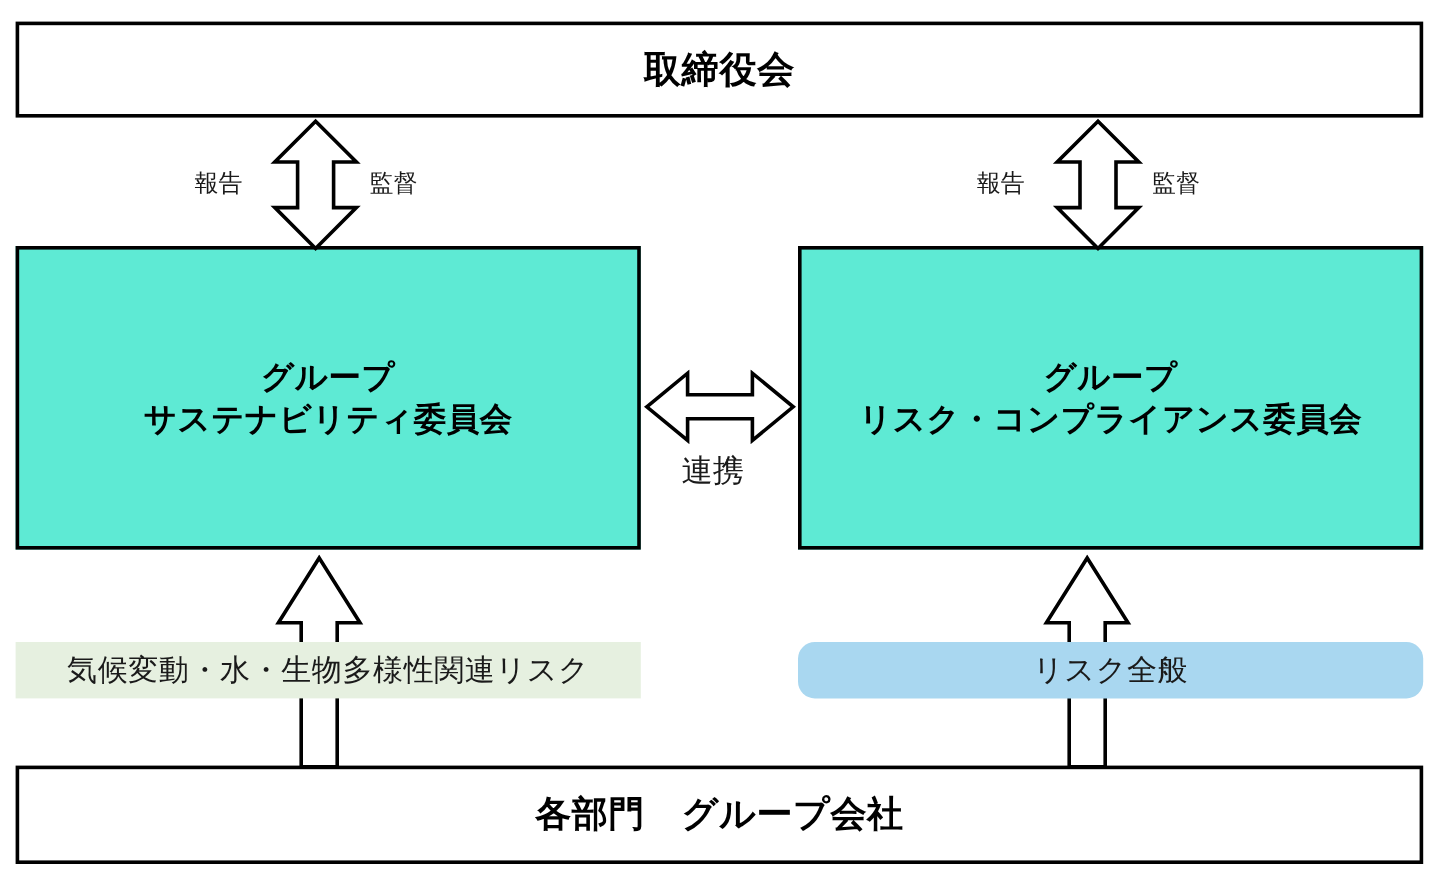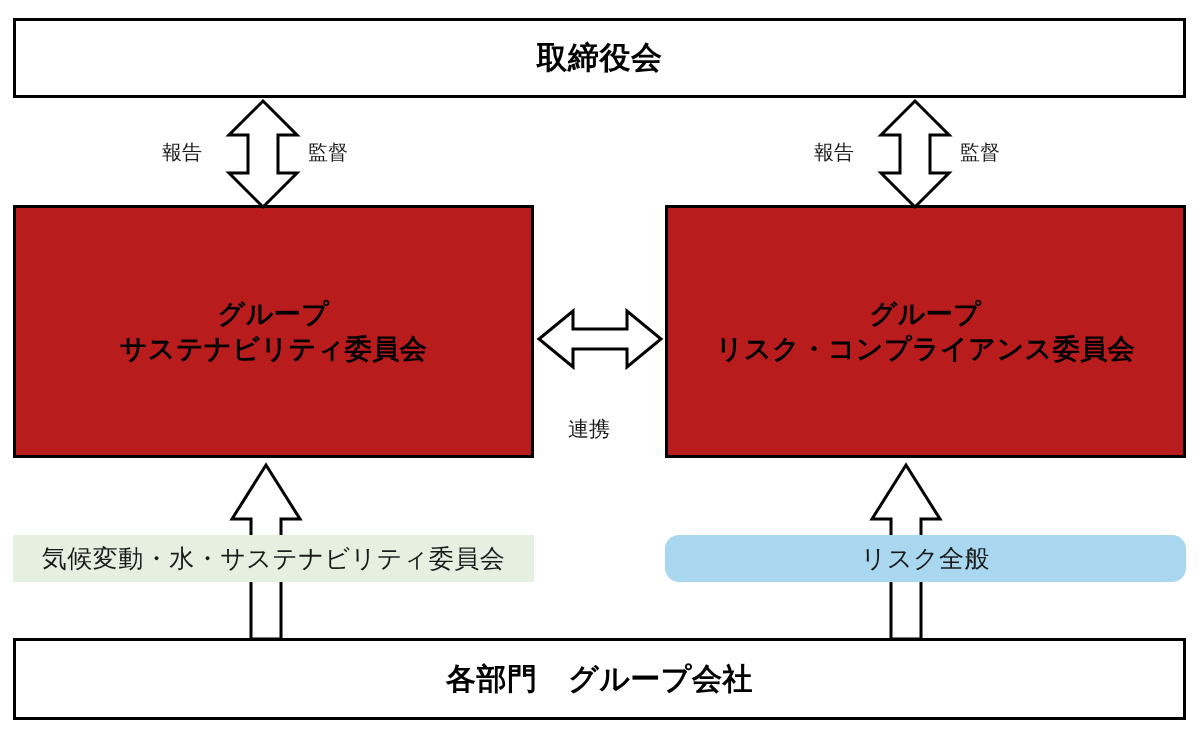--- a/index.html
+++ b/index.html
@@ -28,21 +28,21 @@
     justify-content: center;
     text-align: center;
     color: #000000;
   }
   .box-outline {
     border: 3px solid #000000;
     background: #ffffff;
   }
   .box-filled {
     border: 3px solid #000000;
-    background: #b91c1c;
+    background: #5eead4;
   }
   .box-title {
     font-weight: bold;
     letter-spacing: 0.5px;
     line-height: 1.28;
     white-space: pre-line;
   }
 
   #board-box { left: 13px; top: 18px; width: 1173px; height: 80px; }
   #board-box .box-title { font-size: 31px; }
@@ -100,21 +100,21 @@
     position: absolute;
     font-size: 20px;
     color: #1a1a1a;
     white-space: nowrap;
     z-index: 4;
   }
   #label-report-left     { left: 162px; top: 139px; }
   #label-supervise-left  { left: 308px; top: 139px; }
   #label-report-right    { left: 814px; top: 139px; }
   #label-supervise-right { left: 960px; top: 139px; }
-  #label-link            { left: 568px; top: 375px; font-size: 21px; margin-top: 40px; }
+  #label-link            { left: 568px; top: 375px; font-size: 26px; }
 </style>
 </head>
 <body>
 
 <div id="canvas">
 
   <div class="box box-outline" id="board-box">
     <div class="box-title">取締役会</div>
   </div>
 
@@ -147,21 +147,21 @@
 
   <svg class="arrow-svg" id="arrow-up-left" viewBox="0 0 76 180" preserveAspectRatio="none">
     <polygon class="arrow-shape" points="38,3 72,57 53,57 53,177 23,177 23,57 4,57"></polygon>
   </svg>
 
   <svg class="arrow-svg" id="arrow-up-right" viewBox="0 0 76 180" preserveAspectRatio="none">
     <polygon class="arrow-shape" points="38,3 72,57 53,57 53,177 23,177 23,57 4,57"></polygon>
   </svg>
 
   <div class="band" id="climate-risk-band">
-    <span>気候変動・水・サステナビリティ委員会</span>
+    <span>気候変動・水・生物多様性関連リスク</span>
   </div>
   <div class="band" id="general-risk-band">
     <span>リスク全般</span>
   </div>
 
   <div class="box box-outline" id="departments-box">
     <div class="box-title">各部門　グループ会社</div>
   </div>
 
 </div>

